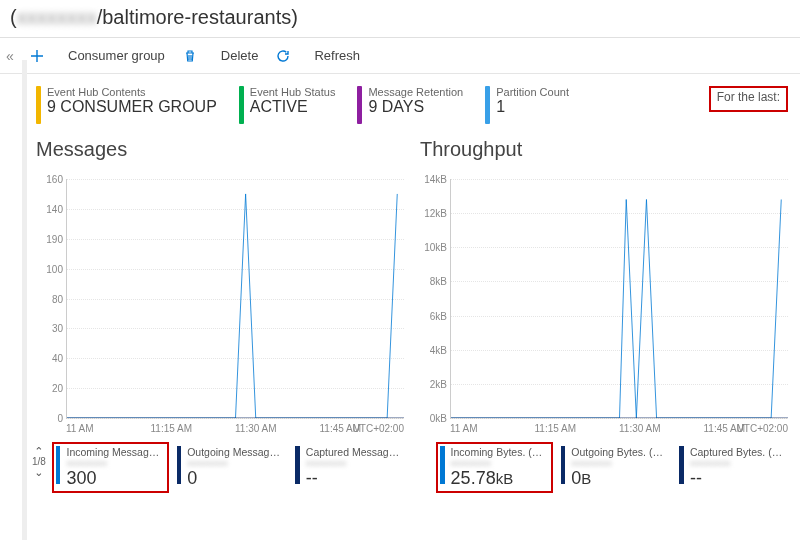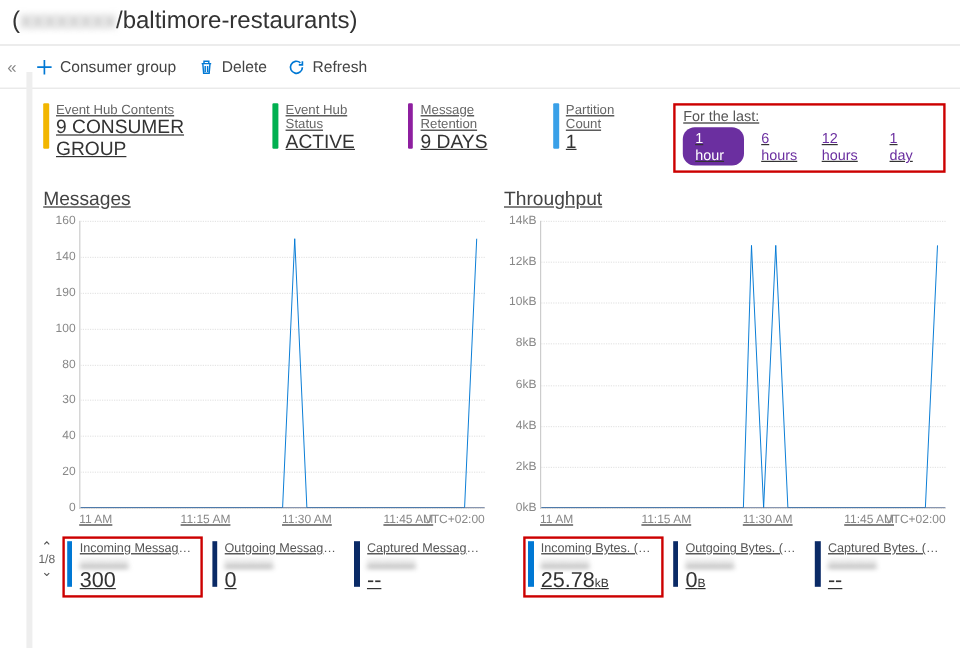--- a/index.html
+++ b/index.html
@@ -1,53 +1,53 @@
 <!DOCTYPE html>
 <html><head>
 <meta charset="utf-8">
 <style>
   * { box-sizing: border-box; margin: 0; padding: 0; }
   body { font-family: "Segoe UI", Arial, sans-serif; font-size: 13px; color: #333; background: #fff; width: 800px; height: 540px; overflow: hidden; }
   .title-bar { padding: 6px 10px 8px 10px; font-size: 20px; font-weight: 300; color: #333; border-bottom: 1px solid #e0e0e0; }
   .title-bar .blur { filter: blur(3px); color: #999; }
   .toolbar { display: flex; align-items: center; padding: 10px 10px 10px 30px; gap: 18px; border-bottom: 1px solid #e5e5e5; position: relative; }
   .collapse-handle { position: absolute; left: 6px; top: 50%; transform: translateY(-50%); color: #888; cursor: pointer; font-size: 14px; }
-  .toolbar-btn { display: inline-flex; align-items: center; gap: 6px; color: #444; cursor: pointer; }
+  .toolbar-btn { display: inline-flex; align-items: center; gap: 24px; color: #444; cursor: pointer; }
   .toolbar-btn .ico { color: #0078d4; display: inline-flex; }
   .divider-v { position: absolute; left: 22px; top: 60px; bottom: 0; width: 5px; background: #eee; }
-  .content { padding: 12px 12px 0 36px; text-decoration: underline; }
+  .content { padding: 12px 12px 0 36px; }
   .stats-row { display: flex; align-items: flex-start; gap: 22px; margin-bottom: 14px; }
   .stat { display: flex; gap: 6px; }
   .stat-bar { width: 5px; height: 38px; border-radius: 1px; }
   .stat-text .lbl { font-size: 11px; color: #666; }
   .stat-text .val { font-size: 16px; font-weight: 400; color: #333; }
-  .time-pick { margin-left: auto; border: 2px solid #c00; padding: 2px 18px 4px 6px; }
+  .time-pick { margin-left: auto; border: 2px solid #c00; padding: 2px 6px 4px 6px; text-align: center; }
   .time-pick .hdr { font-size: 12px; color: #555; margin-bottom: 2px; }
   .time-opts { display: flex; gap: 14px; align-items: center; font-size: 12px; color: #6b2fa0; }
   .time-opt.active { background: #6b2fa0; color: #fff; padding: 2px 10px; border-radius: 10px; }
   .time-opt { cursor: pointer; }
   .charts { display: flex; gap: 16px; }
   .chart-col { flex: 1; min-width: 0; }
-  .chart-title { font-size: 16px; font-weight: 400; color: #444; margin-bottom: 8px; }
+  .chart-title { font-size: 20px; font-weight: 400; color: #444; margin-bottom: 18px; }
   .chart-area { position: relative; height: 240px; border-left: 1px solid #ccc; border-bottom: 1px solid #ccc; margin-left: 30px; }
   .ylabel { position: absolute; right: calc(100% + 4px); font-size: 10px; color: #888; transform: translateY(50%); }
   .grid-line { position: absolute; left: 0; right: 0; border-top: 1px dotted #e5e5e5; }
   .xaxis { display: flex; margin-left: 30px; font-size: 10px; color: #888; padding-top: 4px; position: relative; }
   .xaxis span { flex: 1; text-align: left; }
   .xaxis .tz { position: absolute; right: 0; }
   svg.plot { position: absolute; inset: 0; width: 100%; height: 100%; }
   .legend-row { display: flex; gap: 10px; margin-top: 12px; margin-left: 18px; position: relative; }
   .pager { position: absolute; left: -22px; top: 0; display: flex; flex-direction: column; align-items: center; font-size: 10px; color: #666; line-height: 1; }
   .pager .arr { cursor: pointer; font-size: 11px; color: #555; }
   .leg-item { display: flex; gap: 6px; flex: 1; min-width: 0; }
   .leg-bar { width: 5px; height: 38px; }
   .leg-text { min-width: 0; }
   .leg-text .ln { font-size: 10.5px; color: #555; white-space: nowrap; overflow: hidden; text-overflow: ellipsis; max-width: 110px; }
   .leg-text .lv { font-size: 18px; font-weight: 300; color: #333; }
-  .leg-text .lv .unit { font-size: 10px; }
+  .leg-text .lv .unit { font-size: 15px; }
   .hl { border: 2px solid #c00; padding: 2px; margin: -4px -2px; }
   .blur2 { filter: blur(2px); color:#bbb; font-size:9px; }
 </style>
 </head>
 <body>
 
 <div class="title-bar">
   (<span class="blur">xxxxxxxx</span><span>/baltimore-restaurants)</span>
 </div>
 
@@ -111,26 +111,20 @@
     <div class="stat">
       <div class="stat-bar" style="background:#39a0e8"></div>
       <div class="stat-text">
         <div class="lbl">Partition Count</div>
         <div class="val">1</div>
       </div>
     </div>
 
     <div class="time-pick">
       <div class="hdr">For the last:</div>
-      <div class="time-opts">
-        <span class="time-opt active">1 hour</span>
-        <span class="time-opt">6 hours</span>
-        <span class="time-opt">12 hours</span>
-        <span class="time-opt">1 day</span>
-      </div>
     </div>
   </div>
 
   <div class="charts">
 
     <div class="chart-col">
       <div class="chart-title">Messages</div>
       <div class="chart-area" id="chart0">
           <div class="grid-line" style="top: 100%;"></div>
           <div class="ylabel" style="bottom: 0%;">0</div>

